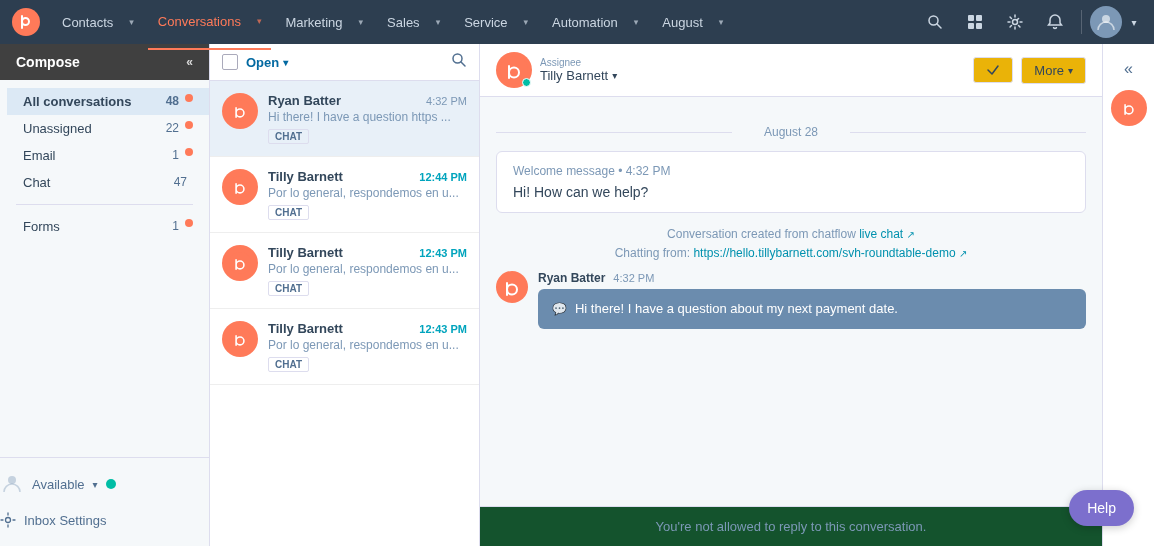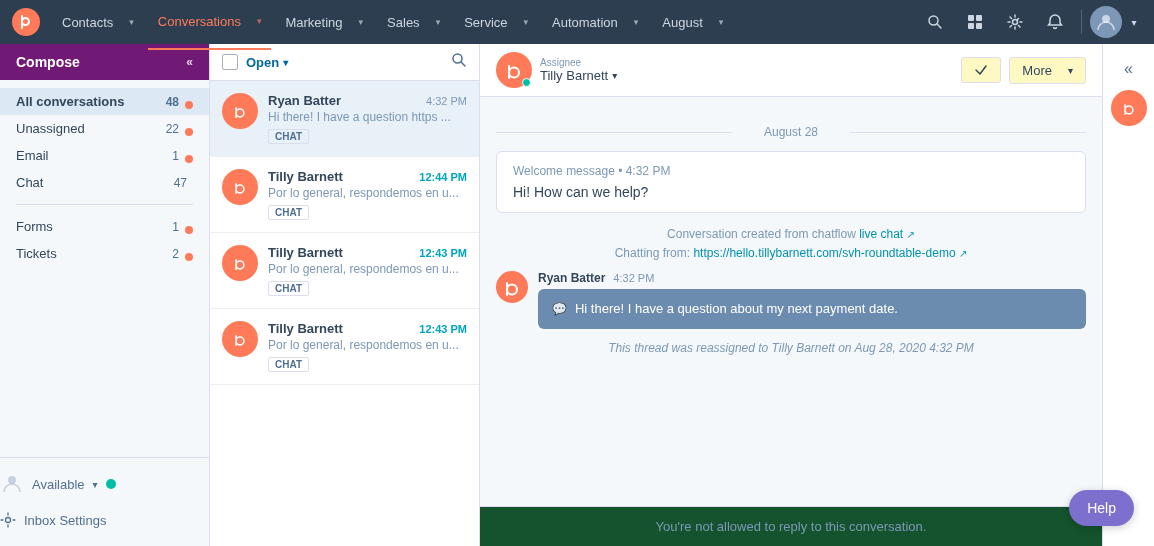--- a/index.html
+++ b/index.html
@@ -34,29 +34,29 @@
     .app-layout {
       display: flex; height: 546px; padding-top: 44px;
     }
 
     
     .left-sidebar {
       width: 210px; background: #f5f8fa; border-right: 1px solid #dde; flex-shrink: 0;
       display: flex; flex-direction: column; overflow: hidden;
     }
     .compose-btn {
-      background: #701a75; color: #fff; border: none; padding: 10px 16px;
+      background: #404040; color: #fff; border: none; padding: 10px 16px;
       font-size: 14px; font-weight: 600; cursor: pointer; display: flex;
       align-items: center; justify-content: space-between; width: 100%;
     }
     .compose-chevrons { font-size: 12px; opacity: 0.8; }
     .sidebar-nav { flex: 1; overflow-y: auto; padding: 8px 0; }
     .sidebar-section-item {
-      display: flex; align-items: flex-end; padding: 6px 16px; cursor: pointer;
-      border-radius: 0; position: relative;
+      display: flex; align-items: flex-start; padding: 6px 16px; cursor: pointer;
+      border-radius: 0; position: relative; margin-left: 7px;
     }
     .sidebar-section-item.active { background: #dce9f5; font-weight: 600; }
     .sidebar-item-label { flex: 1; font-size: 13px; color: #33475b; }
     .sidebar-item-count { font-size: 12px; color: #516f90; margin-right: 6px; }
     .sidebar-dot { width: 8px; height: 8px; border-radius: 50%; background: #ff7a59; flex-shrink: 0; }
     .sidebar-divider { height: 1px; background: #dde; margin: 8px 16px; }
     .sidebar-bottom {
       padding: 8px 0 12px; border-top: 1px solid #dde;
       display: flex; flex-direction: column; gap: 4px;
     }
@@ -129,22 +129,22 @@
     .assignee-online-dot {
       position: absolute; bottom: 1px; right: 1px; width: 9px; height: 9px;
       border-radius: 50%; background: #00bda5; border: 1px solid #fff;
     }
     .assignee-info { display: flex; flex-direction: column; }
     .assignee-label { font-size: 10px; color: #7c98b6; }
     .assignee-name { font-size: 13px; color: #33475b; font-weight: 500; display: flex; align-items: center; gap: 4px; }
     .header-spacer { flex: 1; }
     .header-actions { display: flex; align-items: center; gap: 8px; }
     .action-btn {
-      border: 1px solid #dde; background: #fef9c3; border-radius: 3px; padding: 5px 12px;
-      font-size: 13px; cursor: pointer; color: #33475b; display: flex; align-items: center; gap: 16px;
+      border: 1px solid #dde; background: #eab308; border-radius: 3px; padding: 5px 12px;
+      font-size: 13px; cursor: pointer; color: #33475b; display: flex; align-items: center; gap: 4px;
     }
 
     
     .chat-messages { flex: 1; overflow-y: auto; padding: 16px; background: #f5f8fa; }
     .date-divider {
       text-align: center; color: #7c98b6; font-size: 12px; margin: 12px 0;
       position: relative;
     }
     .date-divider::before, .date-divider::after {
       content: ''; position: absolute; top: 50%; width: 40%; height: 1px; background: #dde;
@@ -314,25 +314,20 @@
       <div class="sidebar-section-item">
         <span class="sidebar-item-label">Chat</span>
         <span class="sidebar-item-count">47</span>
       </div>
 
       <div class="sidebar-divider"></div>
 
       <div class="sidebar-section-item">
         <span class="sidebar-item-label">Forms</span>
         <span class="sidebar-item-count">1</span>
-        <span class="sidebar-dot"></span>
-      </div>
-      <div class="sidebar-section-item">
-        <span class="sidebar-item-label">Tickets</span>
-        <span class="sidebar-item-count">2</span>
         <span class="sidebar-dot"></span>
       </div>
     </nav>
 
     <div class="sidebar-bottom">
       <div class="available-btn">
         <svg width="24" height="24" viewBox="0 0 24 24" fill="none">
           <circle cx="12" cy="8" r="4" fill="#7c98b6" opacity="0.4"></circle>
           <path d="M4 20c0-4.4 3.6-8 8-8s8 3.6 8 8" stroke="#7c98b6" stroke-width="1.5" opacity="0.4"></path>
         </svg>
@@ -507,23 +502,20 @@
             <span class="msg-author">Ryan Batter</span>
             <span class="msg-time">4:32 PM</span>
           </div>
           <div class="msg-bubble">
             <span class="msg-bubble-icon">💬</span>
             <span>Hi there! I have a question about my next payment date.</span>
           </div>
         </div>
       </div>
 
-      <div class="reassigned-notice">
-        <span>This thread was reassigned to Tilly Barnett on Aug 28, 2020 4:32 PM</span>
-      </div>
     </div>
 
     <div class="reply-notice">
       <span>You're not allowed to reply to this conversation.</span>
     </div>
   </main>
 
   <aside class="right-sidebar">
     <div class="rs-collapse-btn">«</div>
     <div class="rs-hubspot-btn">

